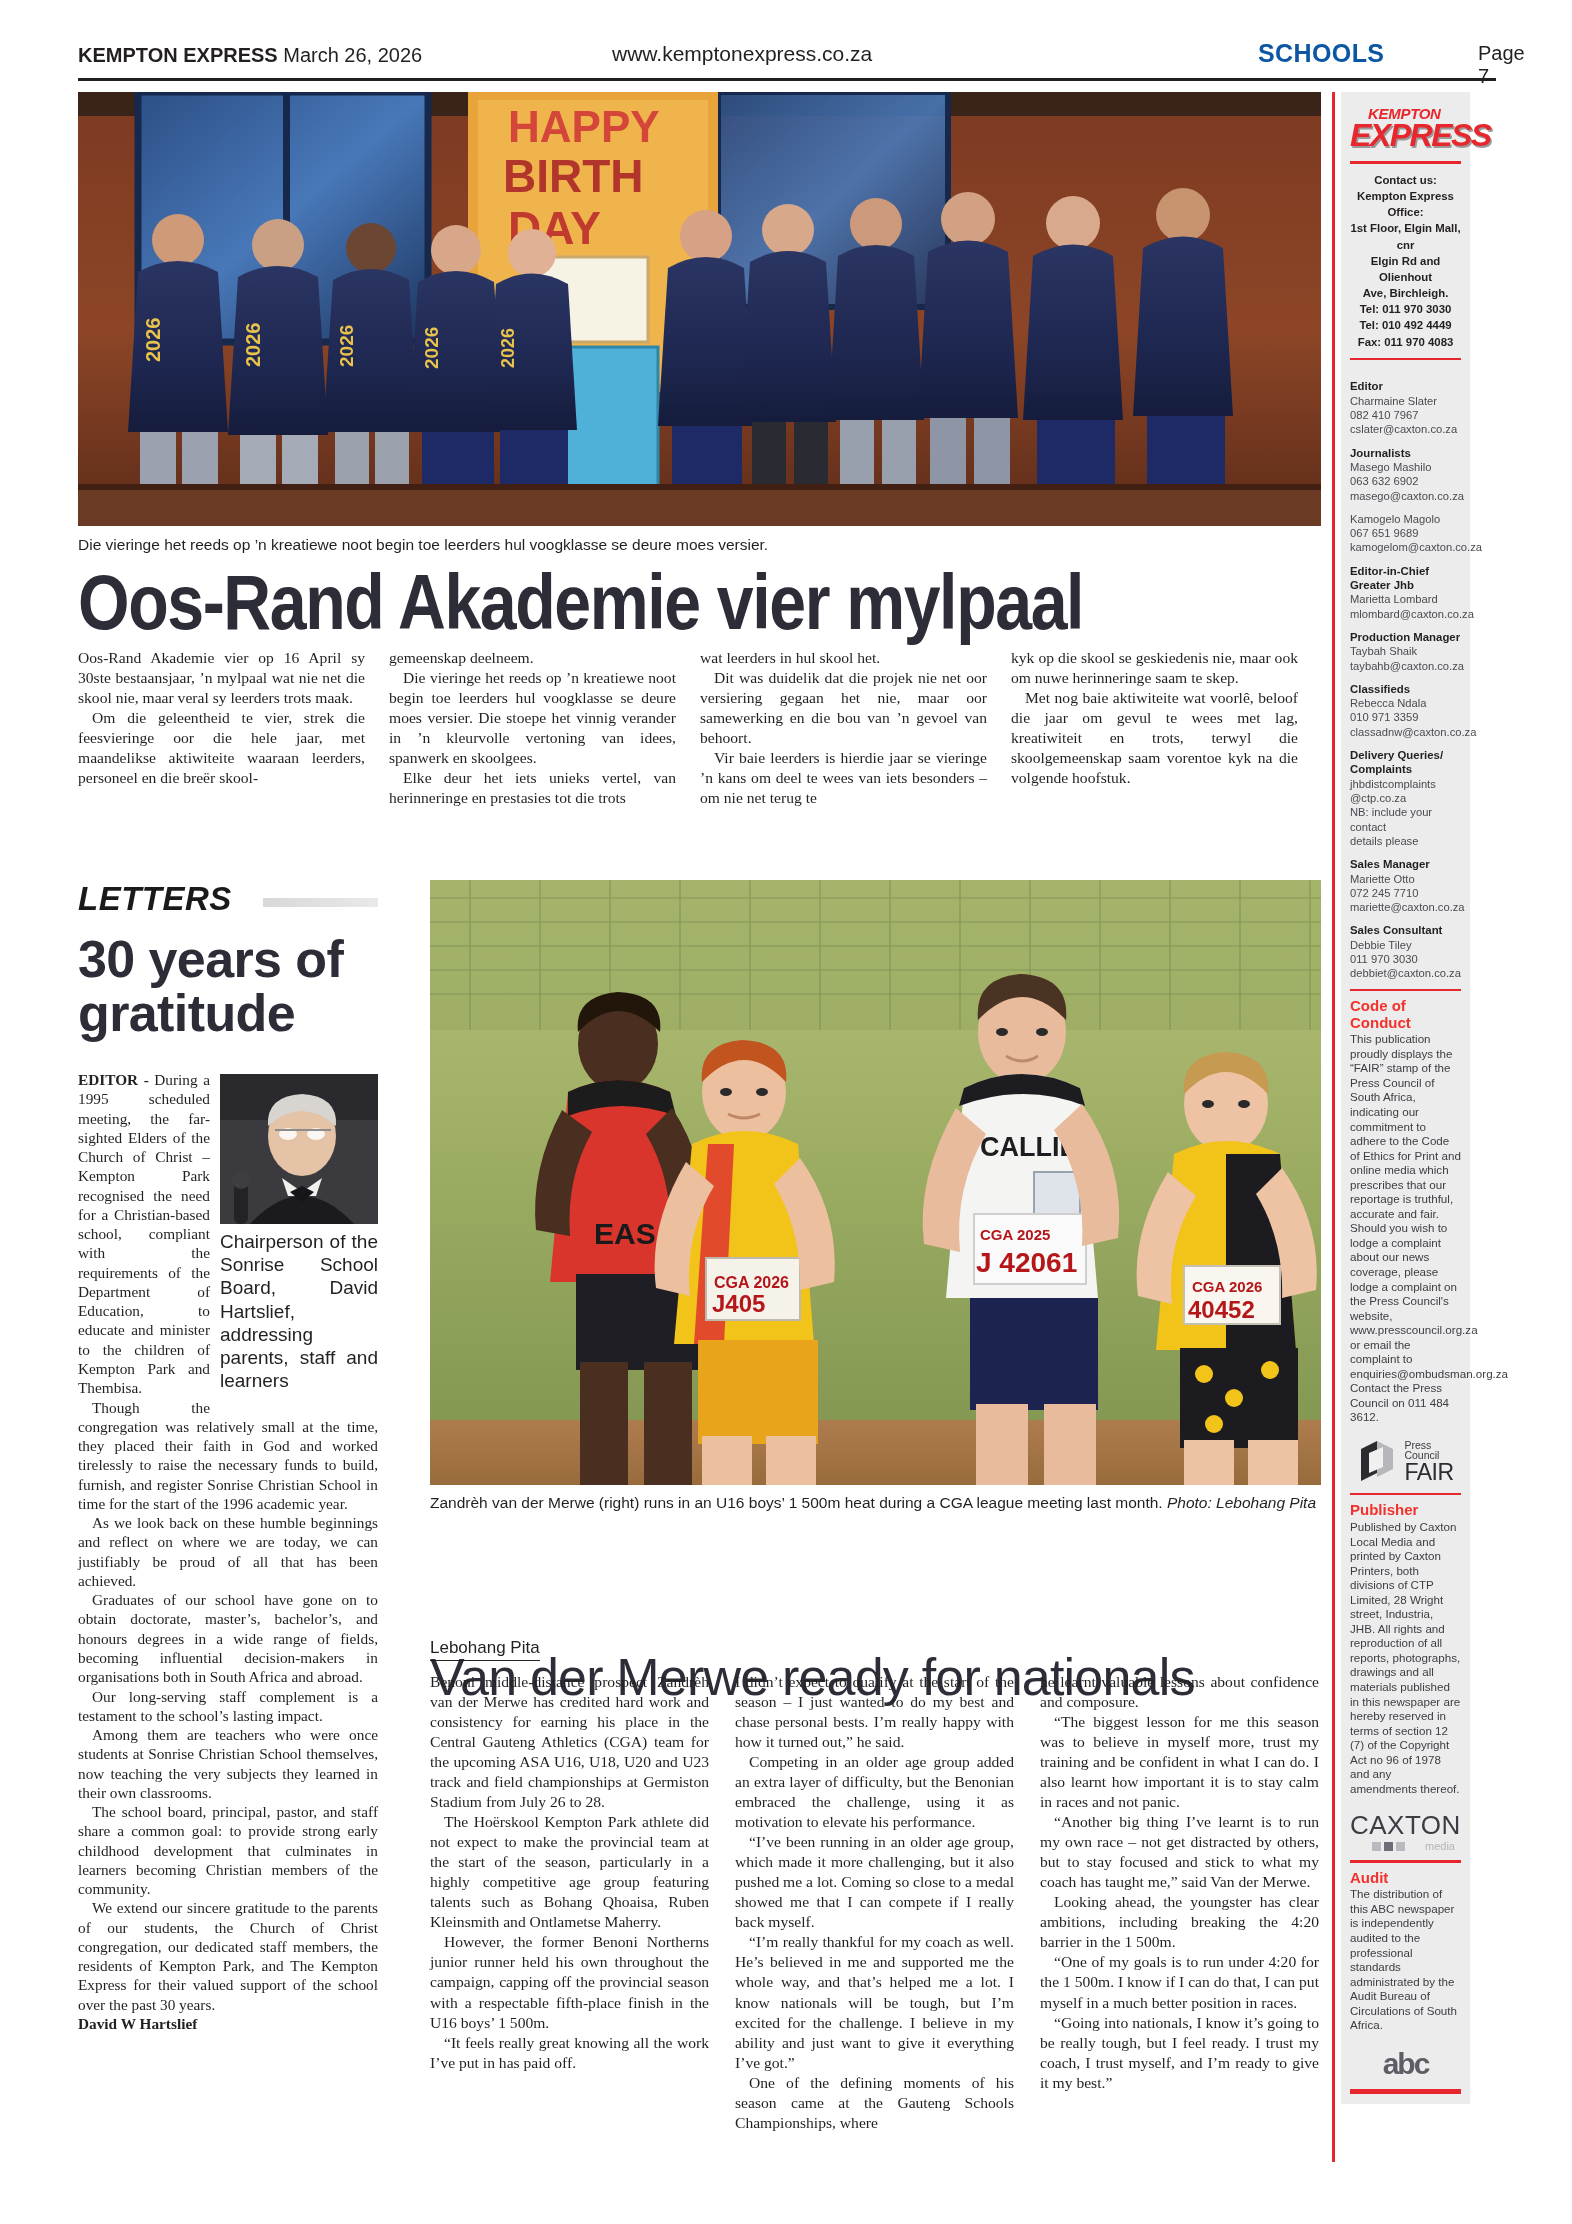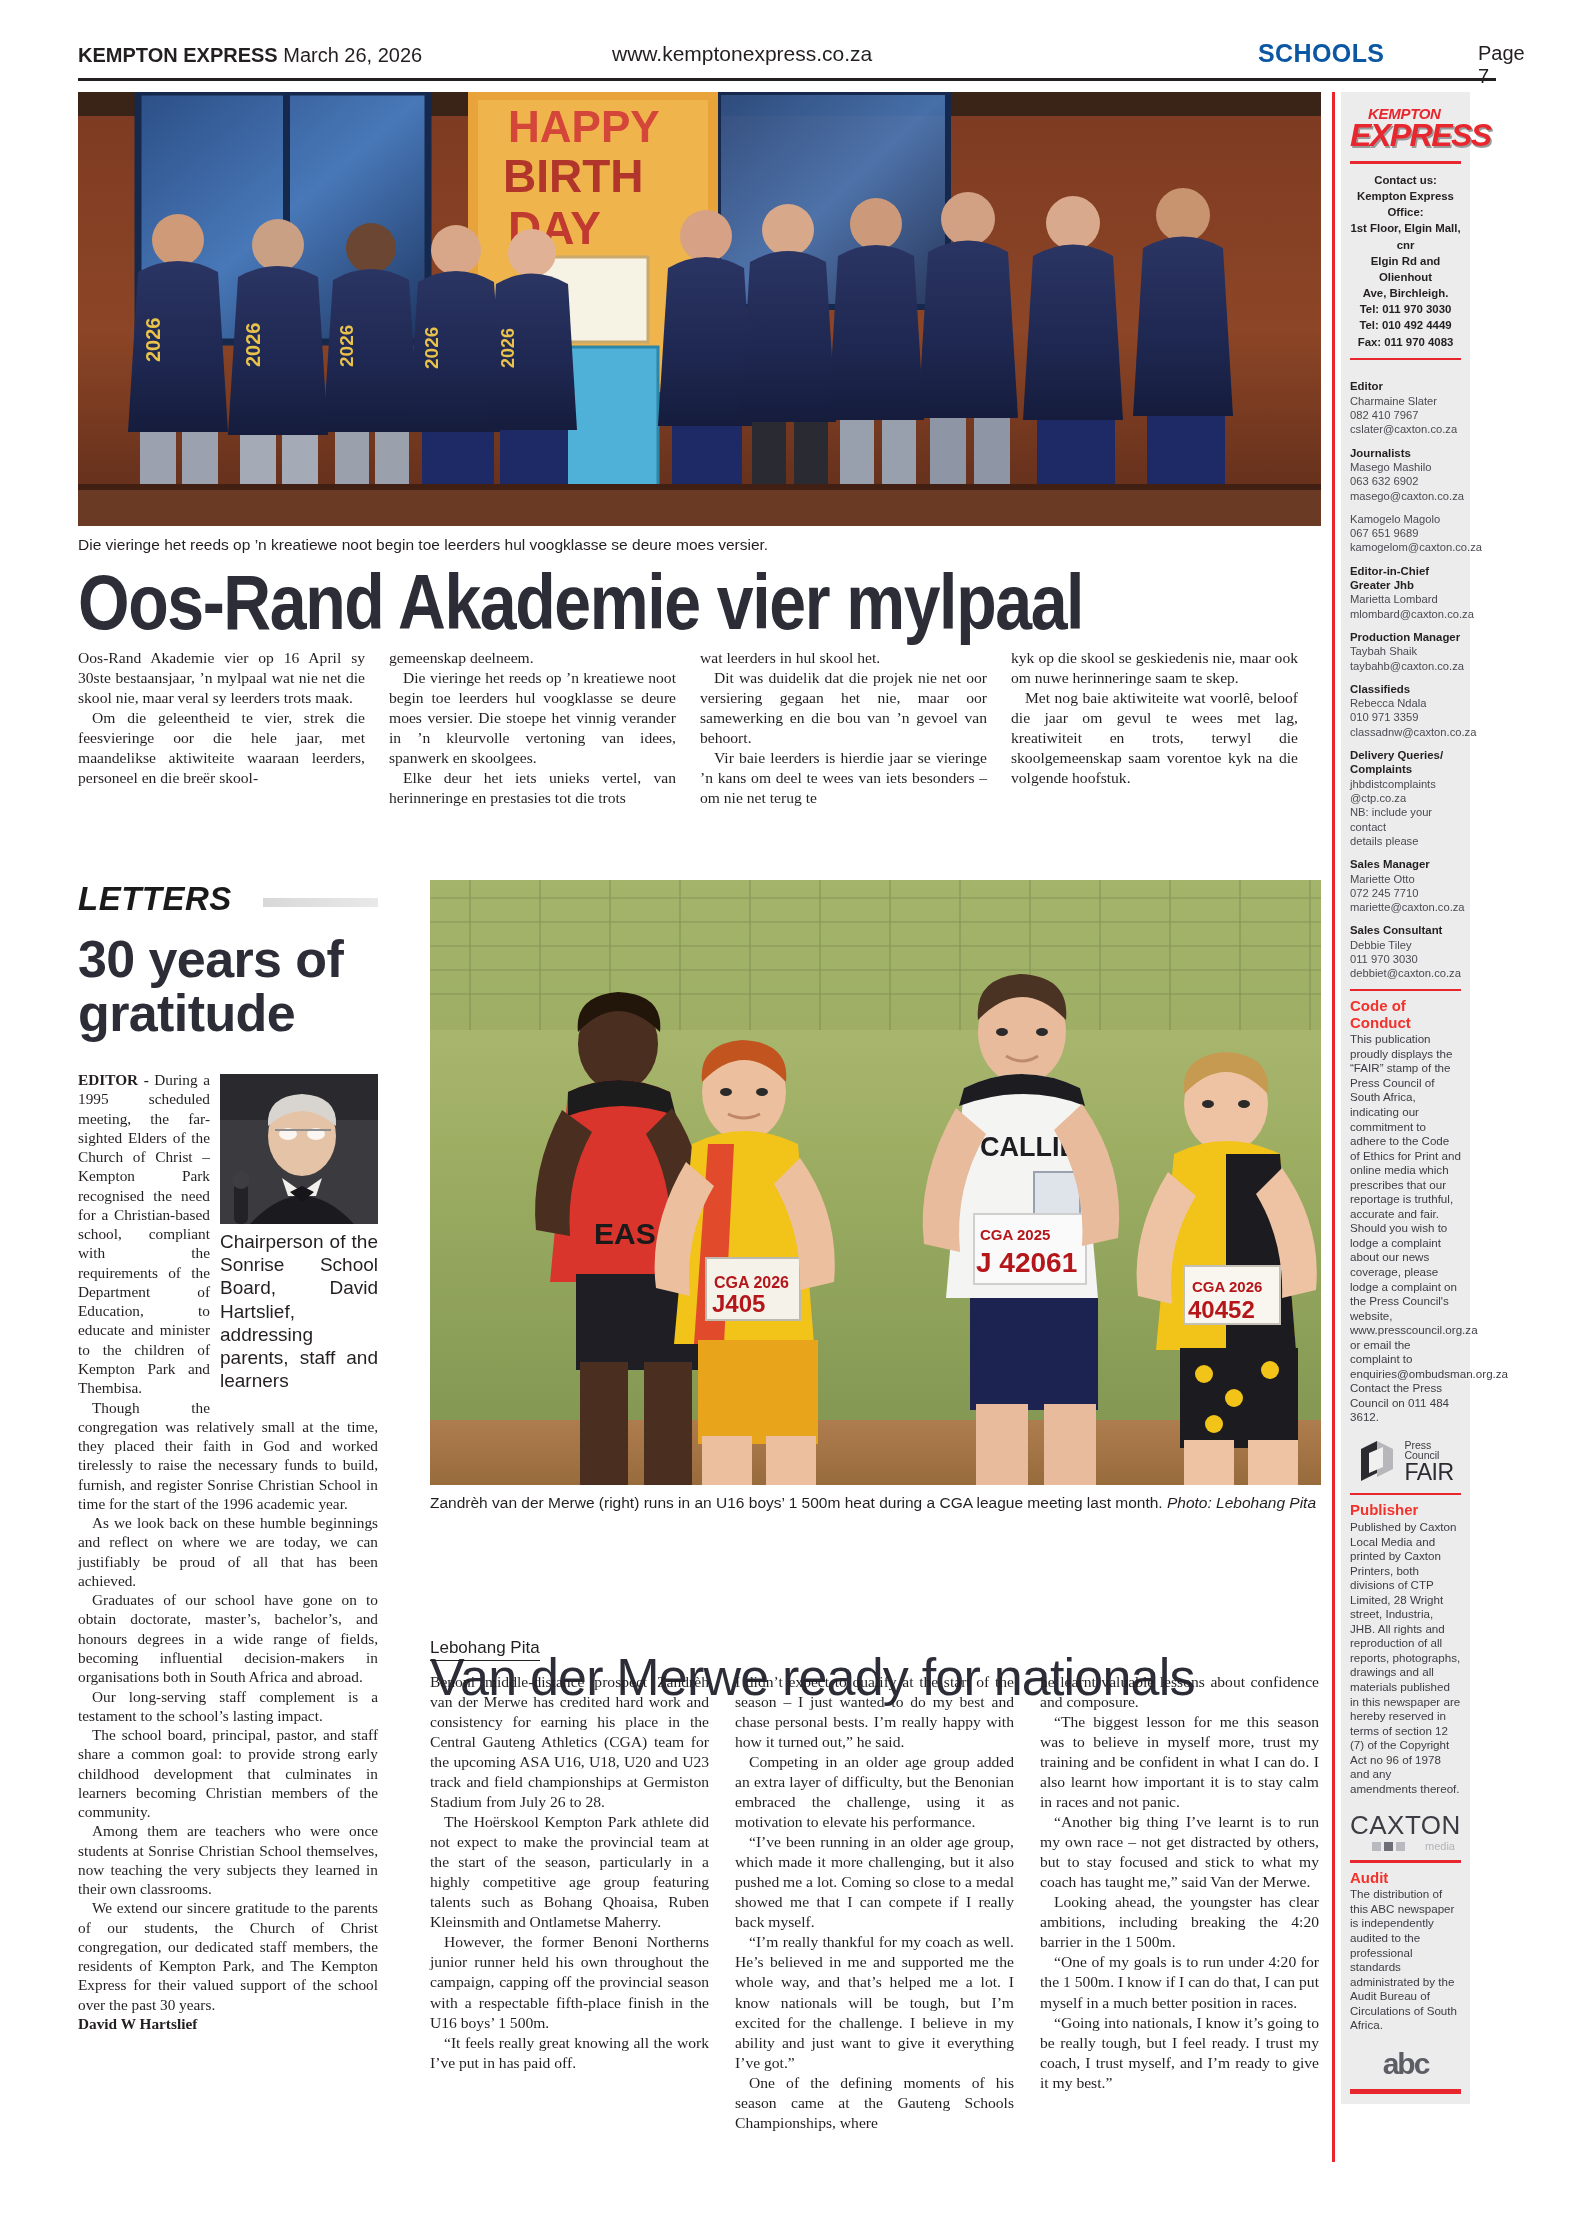--- a/index.html
+++ b/index.html
@@ -336,22 +336,22 @@
           <circle cx="21" cy="106" r="9" fill="#3d3d42"></circle>
         </svg>
       </div>
       <div class="portrait-cap">Chairperson of the Sonrise School Board, David Hartslief, addressing parents, staff and learners</div>
     </div>
     <p class="first"><span class="ed-label">EDITOR -</span> <span>During a 1995 scheduled meeting, the far-sighted Elders of the Church of Christ – Kempton Park recognised the need for a Christian-based school, compliant with the requirements of the Department of Education, to educate and minister to the children of Kempton Park and Thembisa.</span></p>
     <p>Though the congregation was relatively small at the time, they placed their faith in God and worked tirelessly to raise the necessary funds to build, furnish, and register Sonrise Christian School in time for the start of the 1996 academic year.</p>
     <p>As we look back on these humble beginnings and reflect on where we are today, we can justifiably be proud of all that has been achieved.</p>
     <p>Graduates of our school have gone on to obtain doctorate, master’s, bachelor’s, and honours degrees in a wide range of fields, becoming influential decision-makers in organisations both in South Africa and abroad.</p>
     <p>Our long-serving staff complement is a testament to the school’s lasting impact.</p>
+    <p>Among them are teachers who were once students at Sonrise Christian School themselves, now teaching the very subjects they learned in their own classrooms.</p>
     <p>The school board, principal, pastor, and staff share a common goal: to provide strong early childhood development that culminates in learners becoming Christian members of the community.</p>
-    <p>Among them are teachers who were once students at Sonrise Christian School themselves, now teaching the very subjects they learned in their own classrooms.</p>
     <p>We extend our sincere gratitude to the parents of our students, the Church of Christ congregation, our dedicated staff members, the residents of Kempton Park, and The Kempton Express for their valued support of the school over the past 30 years.</p>
     <p style="text-indent:0;font-weight:700;">David W Hartslief</p>
   </div>
 
   <div class="run-wrap">
     <div class="photo" id="run-photo">
       <svg width="891" height="605" viewBox="0 0 891 605" preserveAspectRatio="none">
         <defs>
           <linearGradient id="grass" x1="0" y1="0" x2="0" y2="1">
             <stop offset="0%" stop-color="#b6c07a"></stop>

